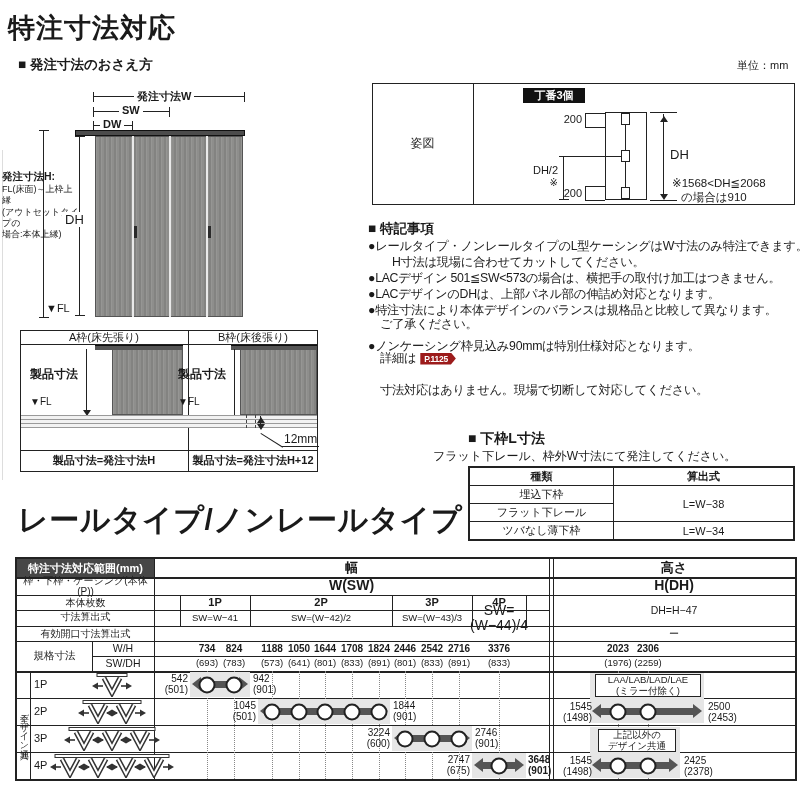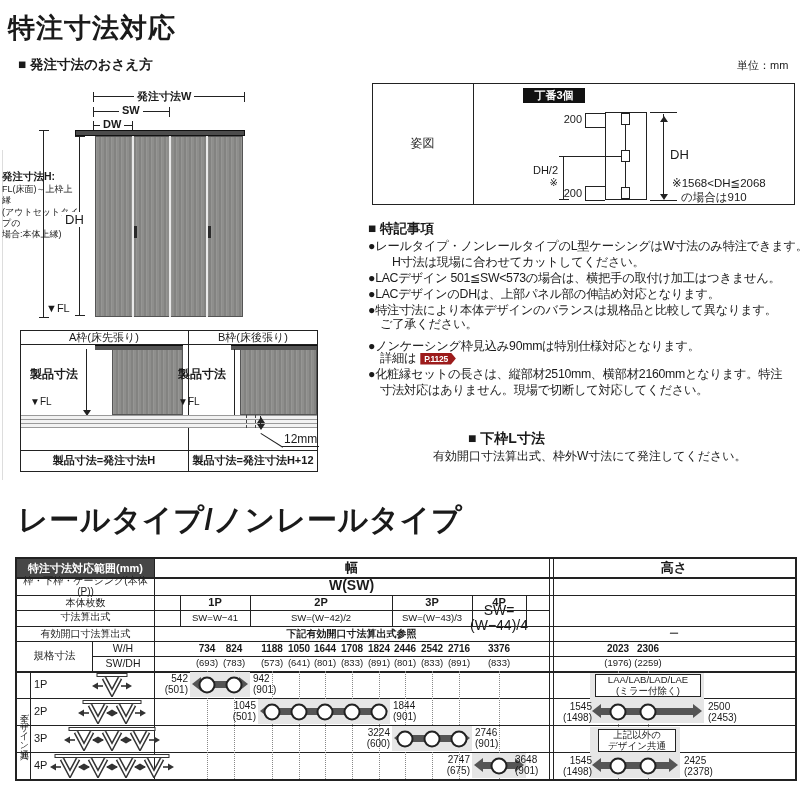--- a/index.html
+++ b/index.html
@@ -162,51 +162,70 @@
   <div class="note-line" style="left:392px;top:254px;">H寸法は現場に合わせてカットしてください。</div>
   <div class="note-line" style="left:368px;top:270px;">●LACデザイン 501≦SW&lt;573の場合は、横把手の取付け加工はつきません。</div>
   <div class="note-line" style="left:368px;top:286px;">●LACデザインのDHは、上部パネル部の伸詰め対応となります。</div>
   <div class="note-line" style="left:368px;top:302px;">●特注寸法により本体デザインのバランスは規格品と比較して異なります。</div>
   <div class="note-line" style="left:380px;top:308px;margin-top:8px;">ご了承ください。</div>
   <div class="note-line" style="left:368px;top:338px;">●ノンケーシング枠見込み90mmは特別仕様対応となります。</div>
   <div class="note-line" style="left:380px;top:350px;display:flex;align-items:center;gap:4px;">
     <span>詳細は</span>
     <span class="badge-red">P.1125</span>
   </div>
-  <div class="note-line" style="left:368px;top:366px;">●化粧縁セットの長さは、縦部材2510mm、横部材2160mmとなります。特注</div>
   <div class="note-line" style="left:380px;top:382px;">寸法対応はありません。現場で切断して対応してください。</div>
 
   <div class="sechead" style="left:468px;top:430px;font-size:14px;">■ 下枠L寸法</div>
-  <div class="abs" style="left:433px;top:448px;font-size:12px;white-space:nowrap;">有効開口寸法算出式、枠外W寸法にて発注してください。</div>
+  <div class="abs" style="left:433px;top:448px;font-size:12px;white-space:nowrap;">フラット下レール、枠外W寸法にて発注してください。</div>
+  <table class="sill" style="left:468px;top:466px;width:327px;">
+    <tbody>
+        <tr>
+      <th style="width:143px;">種類</th>
+      <th>算出式</th>
+    </tr>
+    <tr>
+      <td>埋込下枠</td>
+      <td rowspan="2">L=W−38</td>
+    </tr>
+    <tr>
+      <td>フラット下レール</td>
+    </tr>
+    <tr>
+      <td>ツバなし薄下枠</td>
+      <td>L=W−34</td>
+    </tr>
+  </tbody>
+    </table>
 
   <div class="abs" style="left:18px;top:500px;font-size:30px;font-weight:bold;letter-spacing:0.5px;">レールタイプ/ノンレールタイプ</div>
 
   <div class="abs" style="left:15px;top:557px;width:778px;height:220px;border:2px solid #222;box-sizing:content-box;background:#fff;">
 
     <div class="cell" style="left:0;top:0;width:137px;height:18px;background:#474747;color:#fff;font-size:11px;font-weight:bold;">特注寸法対応範囲(mm)</div>
     <div class="cell" style="left:137px;top:0;width:395px;height:18px;font-size:13px;font-weight:bold;">幅</div>
     <div class="cell" style="left:536px;top:0;width:242px;height:18px;font-size:13px;font-weight:bold;">高さ</div>
 
     <div class="cell" style="left:0;top:18px;width:137px;height:18px;font-size:10px;">枠・下枠・ケーシング(本体(P))</div>
     <div class="cell" style="left:137px;top:18px;width:395px;height:18px;font-size:14px;font-weight:bold;">W(SW)</div>
+    <div class="cell" style="left:536px;top:18px;width:242px;height:18px;font-size:14px;font-weight:bold;">H(DH)</div>
 
     <div class="cell" style="left:0;top:36px;width:137px;height:15px;font-size:10px;">本体枚数</div>
     <div class="cell" style="left:163px;top:36px;width:70px;height:15px;font-size:11px;font-weight:bold;">1P</div>
     <div class="cell" style="left:233px;top:36px;width:142px;height:15px;font-size:11px;font-weight:bold;">2P</div>
     <div class="cell" style="left:375px;top:36px;width:80px;height:15px;font-size:11px;font-weight:bold;">3P</div>
     <div class="cell" style="left:455px;top:36px;width:54px;height:15px;font-size:11px;font-weight:bold;">4P</div>
+    <div class="cell" style="left:536px;top:36px;width:242px;height:31px;font-size:10.5px;">DH=H−47</div>
 
     <div class="cell" style="left:0;top:49px;width:137px;height:16px;font-size:10px;">寸法算出式</div>
     <div class="cell" style="left:163px;top:51px;width:70px;height:16px;font-size:9.5px;">SW=W−41</div>
     <div class="cell" style="left:233px;top:51px;width:142px;height:16px;font-size:9.5px;">SW=(W−42)/2</div>
     <div class="cell" style="left:375px;top:51px;width:80px;height:16px;font-size:9.5px;">SW=(W−43)/3</div>
     <div class="cell" style="left:455px;top:51px;width:54px;height:16px;font-size:14px;">SW=(W−44)/4</div>
 
     <div class="cell" style="left:0;top:67px;width:137px;height:15px;font-size:10px;">有効開口寸法算出式</div>
-    <div class="cell" style="left:137px;top:67px;width:395px;height:15px;font-size:10px;font-weight:bold;">下記有効開口寸法算出式参照</div>
     <div class="cell" style="left:536px;top:67px;width:242px;height:15px;font-size:10px;">ー</div>
 
     <div class="cell" style="left:0;top:82px;width:75px;height:30px;font-size:10.5px;">規格寸法</div>
     <div class="cell" style="left:75px;top:82px;width:62px;height:15px;font-size:10.5px;">W/H</div>
     <div class="cell" style="left:75px;top:97px;width:62px;height:15px;font-size:10.5px;">SW/DH</div>
 
     <div class="cell" style="left:175px;top:82px;width:30px;height:15px;font-size:10px;font-weight:bold;">734</div>
     <div class="cell" style="left:202px;top:82px;width:30px;height:15px;font-size:10px;font-weight:bold;">824</div>
     <div class="cell" style="left:240px;top:82px;width:30px;height:15px;font-size:10px;font-weight:bold;">1188</div>
     <div class="cell" style="left:267px;top:82px;width:30px;height:15px;font-size:10px;font-weight:bold;">1050</div>
@@ -321,21 +340,21 @@
     <div class="rbar" style="left:386px;top:176px;width:58px;"></div>
     <div class="dot" style="left:388px;top:179.5px;"></div>
     <div class="dot" style="left:415px;top:179.5px;"></div>
     <div class="dot" style="left:442px;top:179.5px;"></div>
     <div class="rlabel" style="left:458px;top:168px;"><span>2746</span><br><span>(901)</span></div>
 
     <div class="shade" style="left:455px;top:194px;width:54px;height:25px;"></div>
     <div class="rlabel" style="left:419px;top:195px;width:34px;text-align:right;"><span>2747</span><br><span>(675)</span></div>
     <div class="rbar" style="left:466px;top:203px;width:32px;"></div>
     <div class="dot" style="left:482px;top:206.5px;"></div>
-    <div class="rlabel" style="left:498px;top:195px;"><span>3648</span><br><span>(901)</span></div>
+    <div class="rlabel" style="left:511px;top:195px;font-weight:bold;"><span>3648</span><br><span>(901)</span></div>
 
     <div class="shade" style="left:573px;top:114px;width:114px;height:50px;"></div>
     <div class="cell" style="left:578px;top:115px;width:104px;height:21px;background:#fff;border:1px solid #222;font-size:9.5px;line-height:1.08;">
         <span><span>LAA/LAB/LAD/LAE</span><br><span>(ミラー付除く)</span></span>
       </div>
     <div class="rlabel" style="left:541px;top:142px;width:34px;text-align:right;"><span>1545</span><br><span>(1498)</span></div>
     <div class="rbar" style="left:584px;top:149px;width:92px;"></div>
     <div class="dot" style="left:601px;top:152.5px;"></div>
     <div class="dot" style="left:631px;top:152.5px;"></div>
     <div class="rlabel" style="left:691px;top:142px;"><span>2500</span><br><span>(2453)</span></div>

